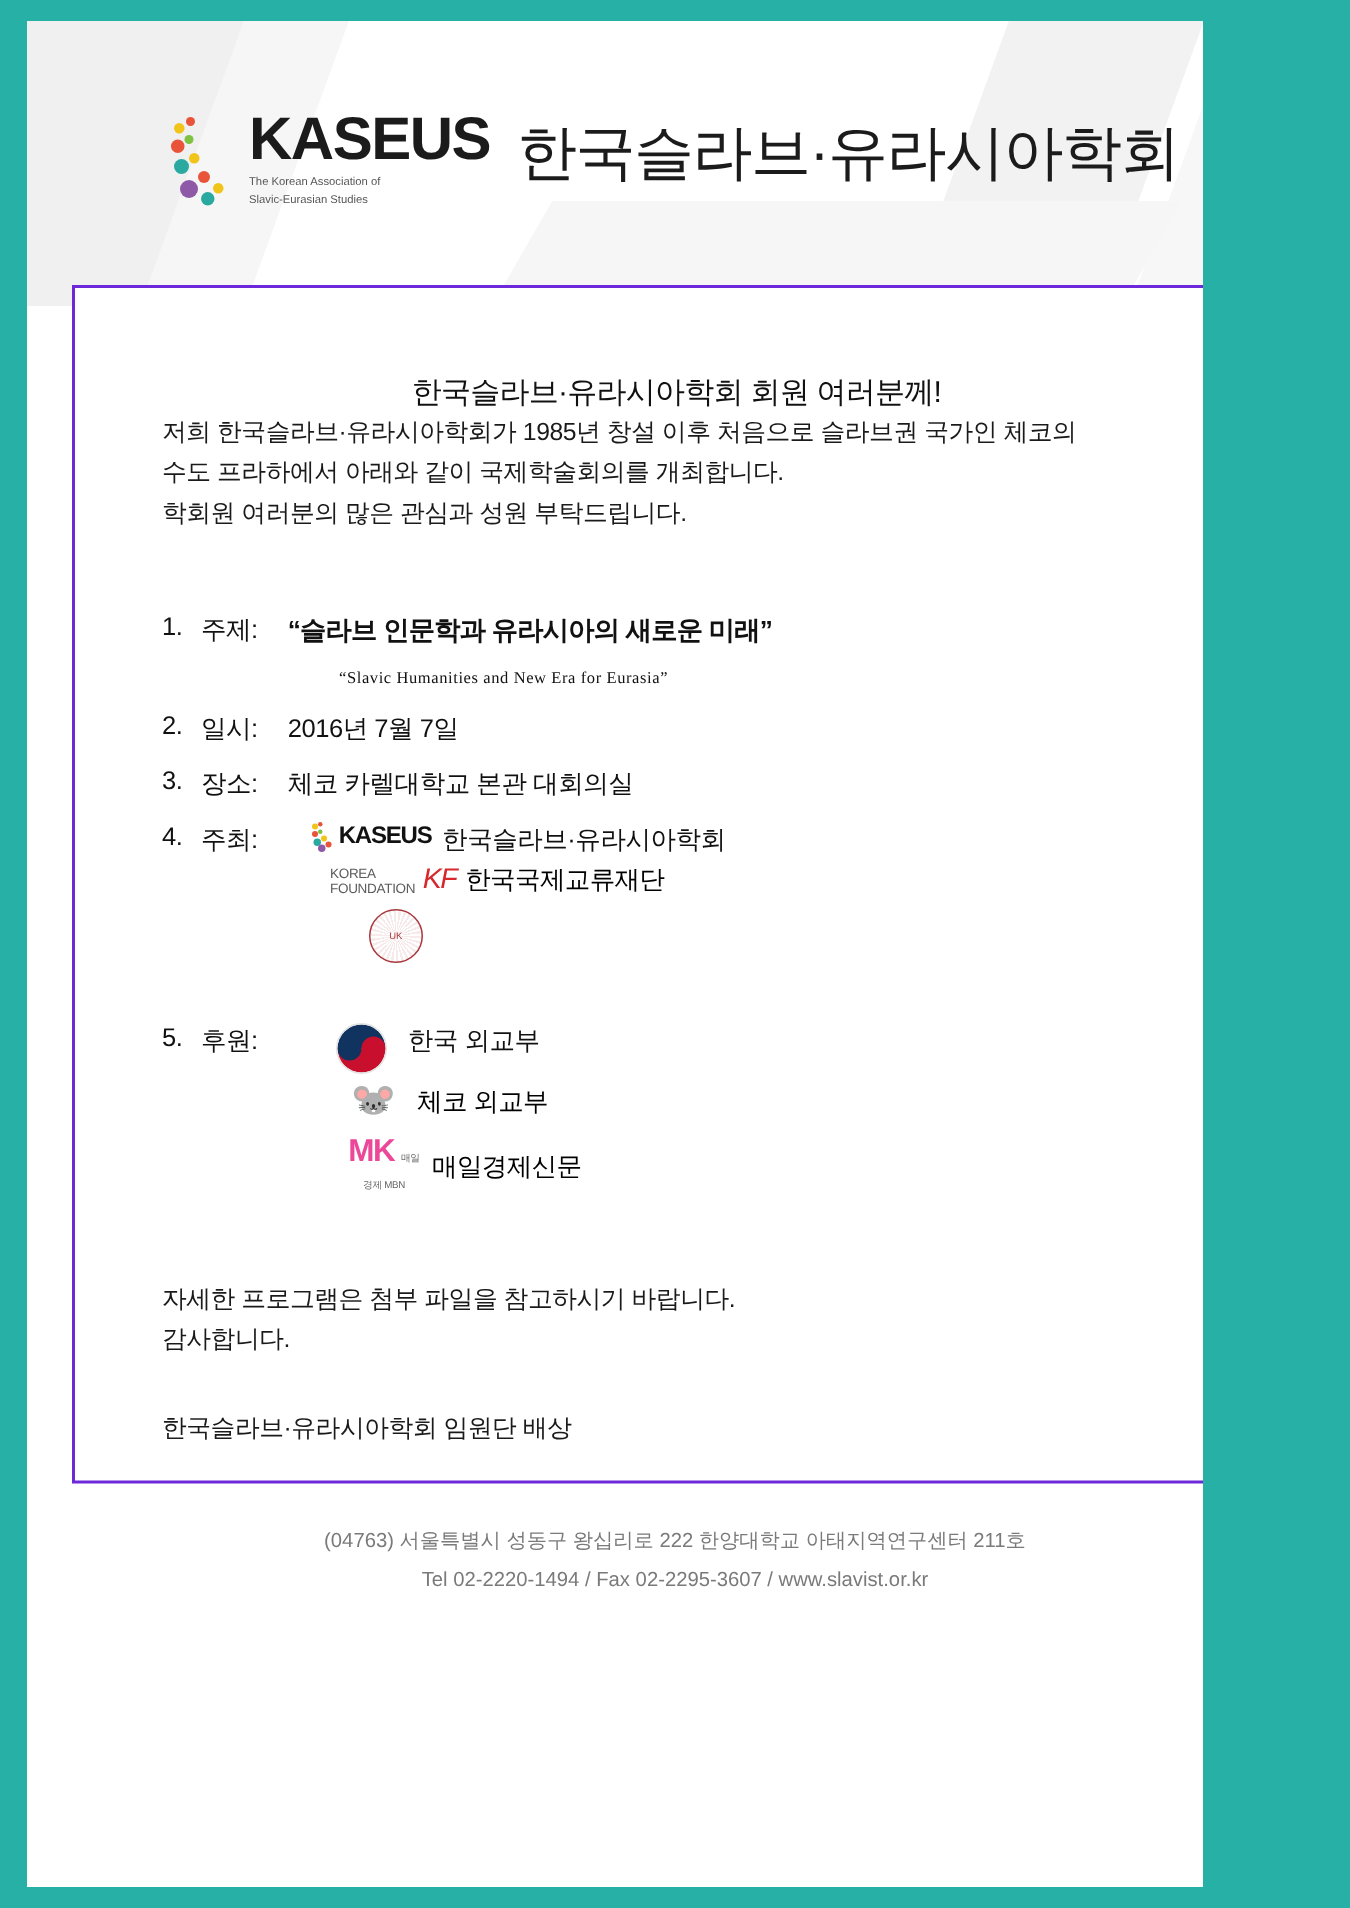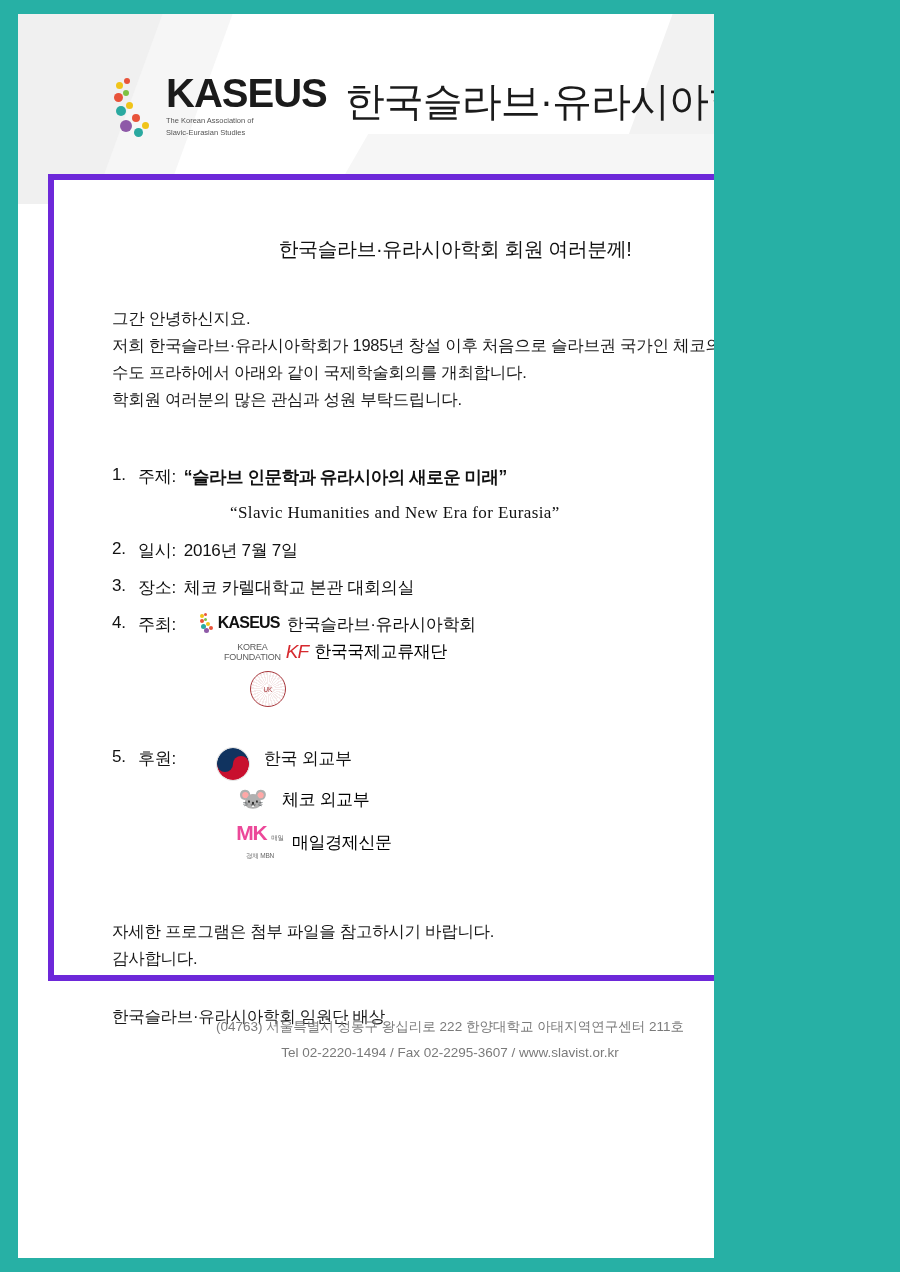--- a/index.html
+++ b/index.html
@@ -10,21 +10,21 @@
     width: 900px;
     height: 1272px;
     background: #27b0a5;
     font-family: "Liberation Sans", sans-serif;
     overflow: hidden;
   }
   .page {
     position: absolute;
     left: 18px;
     top: 14px;
-    width: 696px;
+    width: 784px;
     height: 1244px;
     background: #ffffff;
     overflow: hidden;
   }
   
   .bg-shape {
     position: absolute;
     background: #f3f3f3;
     transform: skewX(-20deg);
     z-index: 0;
@@ -82,24 +82,24 @@
     color: #1b1b1b;
     margin-left: 18px;
     margin-top: 2px;
     letter-spacing: -1px;
     white-space: nowrap;
   }
 
   .doc-box {
     position: absolute;
     left: 30px;
-    top: 160px;
+    top: 176px;
     width: 802px;
     height: 795px;
-    border: 6px solid #6d28d9;
+    border: 2px solid #6d28d9;
     background: #fff;
     z-index: 3;
   }
   .doc-title {
     text-align: center;
     font-size: 20px;
     color: #111;
     margin-top: 56px;
     letter-spacing: -0.5px;
     font-family: "Liberation Sans", sans-serif;
@@ -120,31 +120,31 @@
   }
   .li {
     display: flex;
     align-items: flex-start;
     font-size: 17px;
     color: #111;
     margin-bottom: 14px;
     letter-spacing: -0.3px;
   }
   .li .num { width: 26px; flex: 0 0 26px; }
-  .li .lbl { flex: 0 0 auto; margin-right: 8px; }
+  .li .lbl { flex: 0 0 auto; margin-right: 20px; }
   .topic-kr {
     font-weight: bold;
     font-size: 17.5px;
     letter-spacing: -0.5px;
   }
   .topic-en {
     margin-left: 118px;
     margin-top: 2px;
     font-family: "Liberation Serif", serif;
-    font-size: 17px;
+    font-size: 11px;
     color: #111;
     letter-spacing: 0.4px;
     margin-bottom: 16px;
   }
   .org-row, .spon-row {
     display: flex;
     align-items: center;
     margin-bottom: 8px;
   }
   .org-row .txt, .spon-row .txt {
@@ -178,21 +178,21 @@
 
   .kf-logo {
     display: flex;
     align-items: center;
     margin-right: 6px;
   }
   .kf-korea {
     font-size: 9px;
     line-height: 10px;
     color: #5b5b5b;
-    text-align: center;
+    text-align: left;
     margin-right: 5px;
     font-family: "Liberation Sans", sans-serif;
     letter-spacing: -0.2px;
   }
   .kf-mark {
     font-weight: normal;
     font-size: 19px;
     color: #d6292e;
     font-style: italic;
     font-family: "Liberation Sans", sans-serif;
@@ -332,21 +332,20 @@
         <div class="kaseus-sub">Slavic-Eurasian Studies</div>
       </div>
       <div class="kaseus-kor">한국슬라브·유라시아학회</div>
     </div>
   </div>
 
   <div class="doc-box">
 
     <div class="doc-title">한국슬라브·유라시아학회 회원 여러분께!</div>
 
-    <div class="para intro">그간 안녕하신지요.</div>
     <div class="para">저희 한국슬라브·유라시아학회가 1985년 창설 이후 처음으로 슬라브권 국가인 체코의</div>
     <div class="para">수도 프라하에서 아래와 같이 국제학술회의를 개최합니다.</div>
     <div class="para">학회원 여러분의 많은 관심과 성원 부탁드립니다.</div>
 
     <div class="list">
 
       <div class="li">
         <span class="num">1.</span>
         <span class="lbl">주제:</span>
         <span class="topic-kr">“슬라브 인문학과 유라시아의 새로운 미래”</span>

